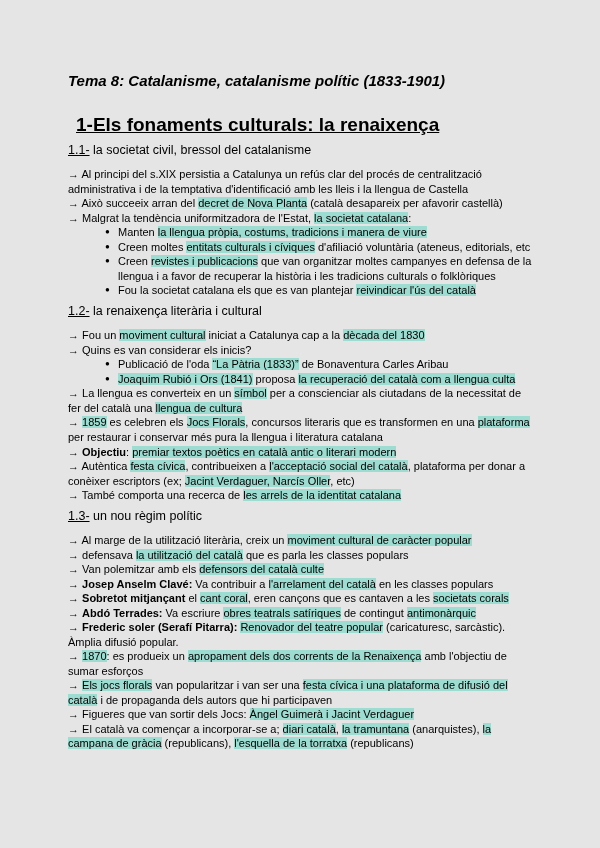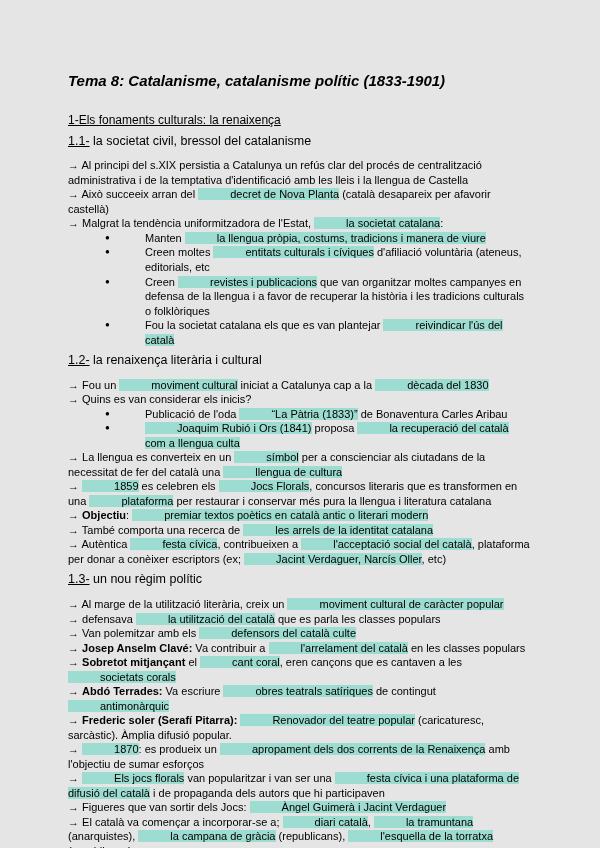--- a/index.html
+++ b/index.html
@@ -15,45 +15,45 @@
     background:#e5e5e5;
   }
   .doc-title{
     font-size:15px;
     font-weight:700;
     font-style:italic;
     margin:0 0 22px 0;
     line-height:1.25;
   }
   .section-heading{
-    font-size:12px;
-    font-weight:400;
+    font-size:19px;
+    font-weight:700;
     text-decoration:underline;
-    margin:0 0 6px 0;
+    margin:0 0 6px 8px;
     line-height:1.25;
   }
   .subsection-heading{
     font-size:12.5px;
     font-weight:400;
     margin:6px 0 9px 0;
     line-height:1.25;
   }
   .subsection-heading .num{text-decoration:underline;}
   .para{margin:0;}
   .bullet{display:flex;margin:0;}
   .bullet .marker{
     flex:0 0 auto;
     width:13px;
     margin-left:37px;
     font-size:8px;
     line-height:14.5px;
   }
-  .bullet-text{flex:1;margin-left:27px;}
+  .bullet-text{flex:1;}
   .bold{font-weight:700;}
-  .hl{background-color:var(--hl,#9ddcd0);padding-left:32px;}
+  .hl{background-color:var(--hl,#9ddcd0);}
 </style>
 </head>
 <body>
 
 <div class="page">
     <h1 class="doc-title"><span>Tema 8: Catalanisme, catalanisme polític (1833-1901)</span></h1>
     <h2 class="section-heading"><span>1-Els fonaments culturals: la renaixença</span></h2>
     <h3 class="subsection-heading"><span class="num">1.1-</span><span> la societat civil, bressol del catalanisme</span></h3>
     <p class="para"><span>→ Al principi del s.XIX persistia a Catalunya un refús clar del procés de centralització administrativa i de la temptativa d'identificació amb les lleis i la llengua de Castella</span></p>
     <p class="para"><span>→ Això succeeix arran del </span><span class="hl">decret de Nova Planta</span><span> (català desapareix per afavorir castellà)</span></p>
@@ -81,22 +81,22 @@
       <span class="marker">●</span>
       <span class="bullet-text"><span>Publicació de l'oda </span><span class="hl">“La Pàtria (1833)”</span><span> de Bonaventura Carles Aribau</span></span>
     </div>
     <div class="bullet">
       <span class="marker">●</span>
       <span class="bullet-text"><span class="hl">Joaquim Rubió i Ors (1841)</span><span> proposa </span><span class="hl">la recuperació del català com a llengua culta</span></span>
     </div>
     <p class="para"><span>→ La llengua es converteix en un </span><span class="hl">símbol</span><span> per a conscienciar als ciutadans de la necessitat de fer del català una </span><span class="hl">llengua de cultura</span></p>
     <p class="para"><span>→ </span><span class="hl">1859</span><span> es celebren els </span><span class="hl">Jocs Florals</span><span>, concursos literaris que es transformen en una </span><span class="hl">plataforma</span><span> per restaurar i conservar més pura la llengua i literatura catalana</span></p>
     <p class="para"><span>→ </span><span class="bold">Objectiu</span><span>: </span><span class="hl">premiar textos poètics en català antic o literari modern</span></p>
+    <p class="para"><span>→ Autèntica </span><span class="hl">festa cívica</span><span>, contribueixen a </span><span class="hl">l'acceptació social del català</span><span>, plataforma per donar a conèixer escriptors (ex; </span><span class="hl">Jacint Verdaguer, Narcís Oller</span><span>, etc)</span></p>
     <p class="para"><span>→ També comporta una recerca de </span><span class="hl">les arrels de la identitat catalana</span></p>
-    <p class="para"><span>→ Autèntica </span><span class="hl">festa cívica</span><span>, contribueixen a </span><span class="hl">l'acceptació social del català</span><span>, plataforma per donar a conèixer escriptors (ex; </span><span class="hl">Jacint Verdaguer, Narcís Oller</span><span>, etc)</span></p>
     <h3 class="subsection-heading"><span class="num">1.3-</span><span> un nou règim polític</span></h3>
     <p class="para"><span>→ Al marge de la utilització literària, creix un </span><span class="hl">moviment cultural de caràcter popular</span></p>
     <p class="para"><span>→ defensava </span><span class="hl">la utilització del català</span><span> que es parla les classes populars</span></p>
     <p class="para"><span>→ Van polemitzar amb els </span><span class="hl">defensors del català culte</span></p>
     <p class="para"><span>→ </span><span class="bold">Josep Anselm Clavé:</span><span> Va contribuir a </span><span class="hl">l'arrelament del català</span><span> en les classes populars</span></p>
     <p class="para"><span>→ </span><span class="bold">Sobretot mitjançant</span><span> el </span><span class="hl">cant coral</span><span>, eren cançons que es cantaven a les </span><span class="hl">societats corals</span></p>
     <p class="para"><span>→ </span><span class="bold">Abdó Terrades:</span><span> Va escriure </span><span class="hl">obres teatrals satíriques</span><span> de contingut </span><span class="hl">antimonàrquic</span></p>
     <p class="para"><span>→ </span><span class="bold">Frederic soler (Serafí Pitarra):</span><span> </span><span class="hl">Renovador del teatre popular</span><span> (caricaturesc, sarcàstic). Àmplia difusió popular.</span></p>
     <p class="para"><span>→ </span><span class="hl">1870</span><span>: es produeix un </span><span class="hl">apropament dels dos corrents de la Renaixença</span><span> amb l'objectiu de sumar esforços</span></p>
     <p class="para"><span>→ </span><span class="hl">Els jocs florals</span><span> van popularitzar i van ser una </span><span class="hl">festa cívica i una plataforma de difusió del català</span><span> i de propaganda dels autors que hi participaven</span></p>

